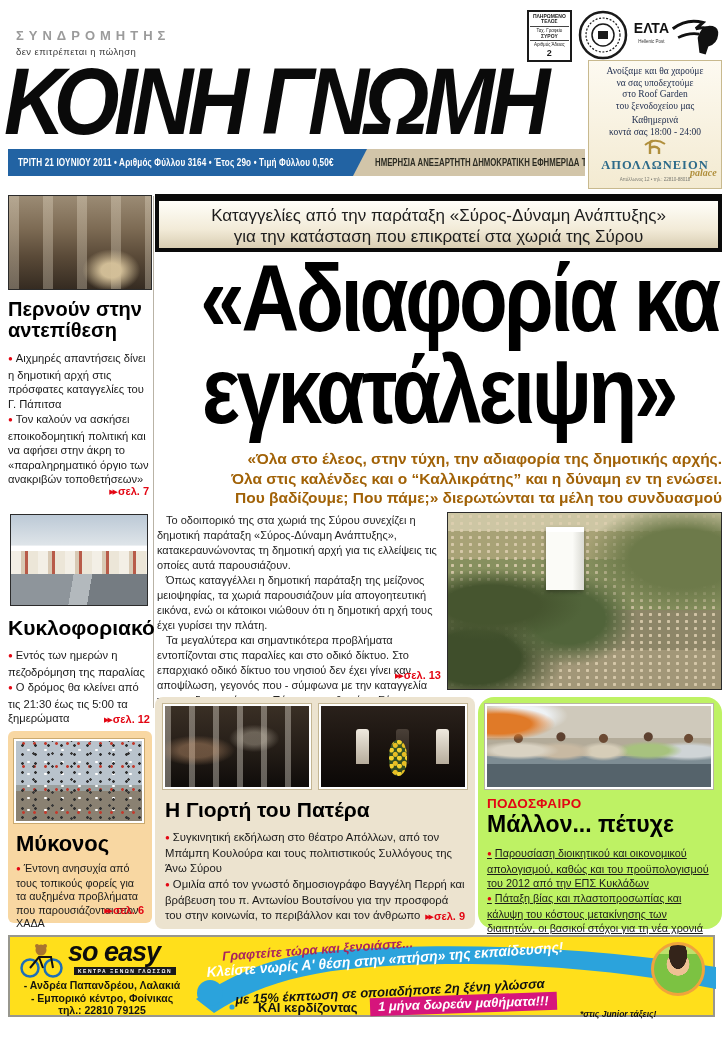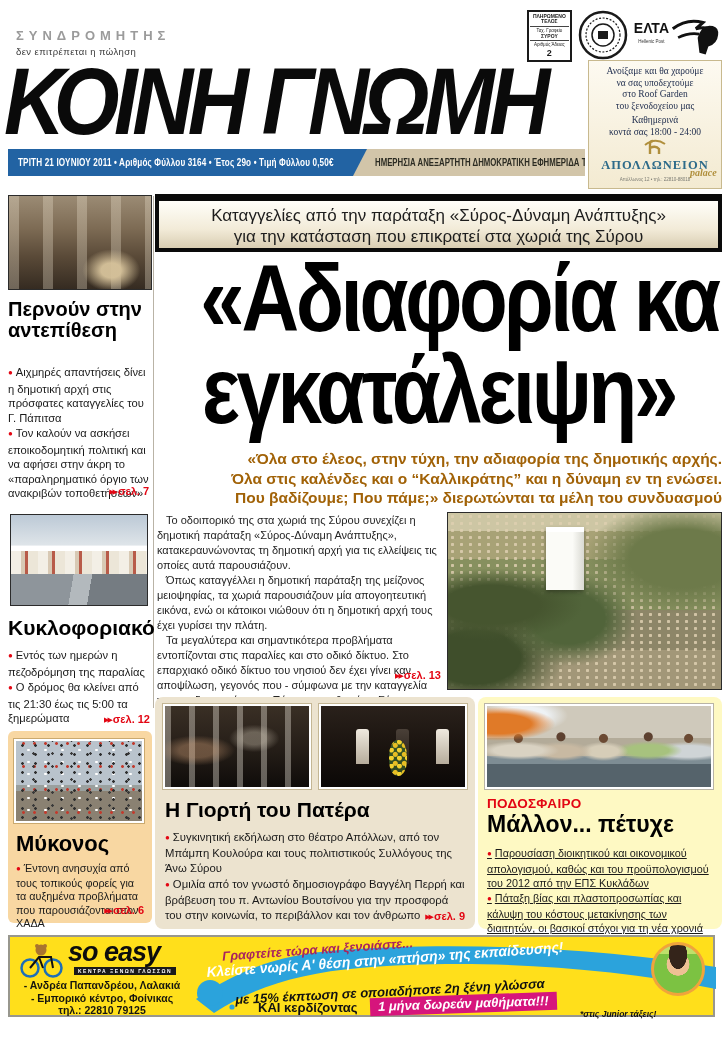--- a/index.html
+++ b/index.html
@@ -61,21 +61,21 @@
   .title{font-weight:bold;color:#000;}
 
   
   .divider{left:153px;top:196px;width:1px;height:512px;background:#b9b3a6;}
   .ph-council{left:8px;top:195px;width:144px;height:95px;
       background:
         radial-gradient(ellipse at 72% 80%, rgba(215,195,155,.95) 0 7%, rgba(215,195,155,0) 20%),
         repeating-linear-gradient(90deg, rgba(236,226,206,.32) 0 10px, rgba(0,0,0,0) 10px 34px),
         linear-gradient(180deg,#9b8b74 0%,#7d6b54 35%,#5a4a38 65%,#352b21 100%);}
   .a1-title{left:8px;top:299px;width:144px;font-size:20px;line-height:21px;}
-  .a1-bullets{left:8px;top:365px;width:141px;}
+  .a1-bullets{left:8px;top:351px;width:141px;}
   .a1-ref{left:8px;top:485px;width:141px;text-align:right;}
 
   .ph-street{left:10px;top:514px;width:138px;height:92px;background-repeat:no-repeat;
       background-image:
         linear-gradient(180deg,#bcc9d6 0%,#dfe5e9 100%),
         repeating-linear-gradient(90deg,#f3efe6 0 10px,#d8c9b4 10px 14px,#b85b49 14px 17px,#ece6d8 17px 27px),
         linear-gradient(100deg,#8e959b 0 45%,#b3b9bd 45% 58%,#757c82 58%);
       background-size:100% 34%,100% 26%,100% 46%;
       background-position:0 0,0 36px,0 100%;}
   .a2-title{left:8px;top:616px;font-size:21px;}
@@ -137,21 +137,21 @@
   .flowers{position:absolute;left:47%;top:42%;width:13%;height:44%;border-radius:45%;
       background-image:
         radial-gradient(circle at 30% 25%, #f2d12f 2px, rgba(0,0,0,0) 3px),
         radial-gradient(circle at 70% 60%, #e6be24 2px, rgba(0,0,0,0) 3px),
         linear-gradient(#3a5a28,#2c4420);
       background-size:8px 8px,9px 9px,100% 100%;}
   .f-title{left:10px;top:101px;font-size:21px;}
   .f-bullets{left:10px;top:133px;width:300px;font-size:11.3px;line-height:15px;}
 
   
-  .fb-panel{left:478px;top:697px;width:244px;height:232px;background:#fef9c3;border-radius:8px;}
+  .fb-panel{left:478px;top:697px;width:244px;height:232px;background:#bef264;border-radius:16px;}
   .ph-eps{left:7px;top:7px;width:228px;height:85px;border:2px solid #fff;box-shadow:0 0 0 1px #b9b4a6;
       background:
         radial-gradient(ellipse at 5% 22%, #e07a28 0 11%, rgba(224,122,40,0) 19%),
         radial-gradient(ellipse at 16% 12%, #eef2f5 0 9%, rgba(238,242,245,0) 17%),
         radial-gradient(circle at 14% 40%, #6b4a33 0 4px, rgba(0,0,0,0) 5px),
         radial-gradient(circle at 33% 38%, #5d4130 0 4px, rgba(0,0,0,0) 5px),
         radial-gradient(circle at 52% 40%, #6b4a33 0 4px, rgba(0,0,0,0) 5px),
         radial-gradient(circle at 72% 38%, #5d4130 0 4px, rgba(0,0,0,0) 5px),
         radial-gradient(circle at 90% 40%, #6b4a33 0 4px, rgba(0,0,0,0) 5px),
         radial-gradient(ellipse at 14% 55%, #d9d2c2 0 9%, rgba(0,0,0,0) 15%),

